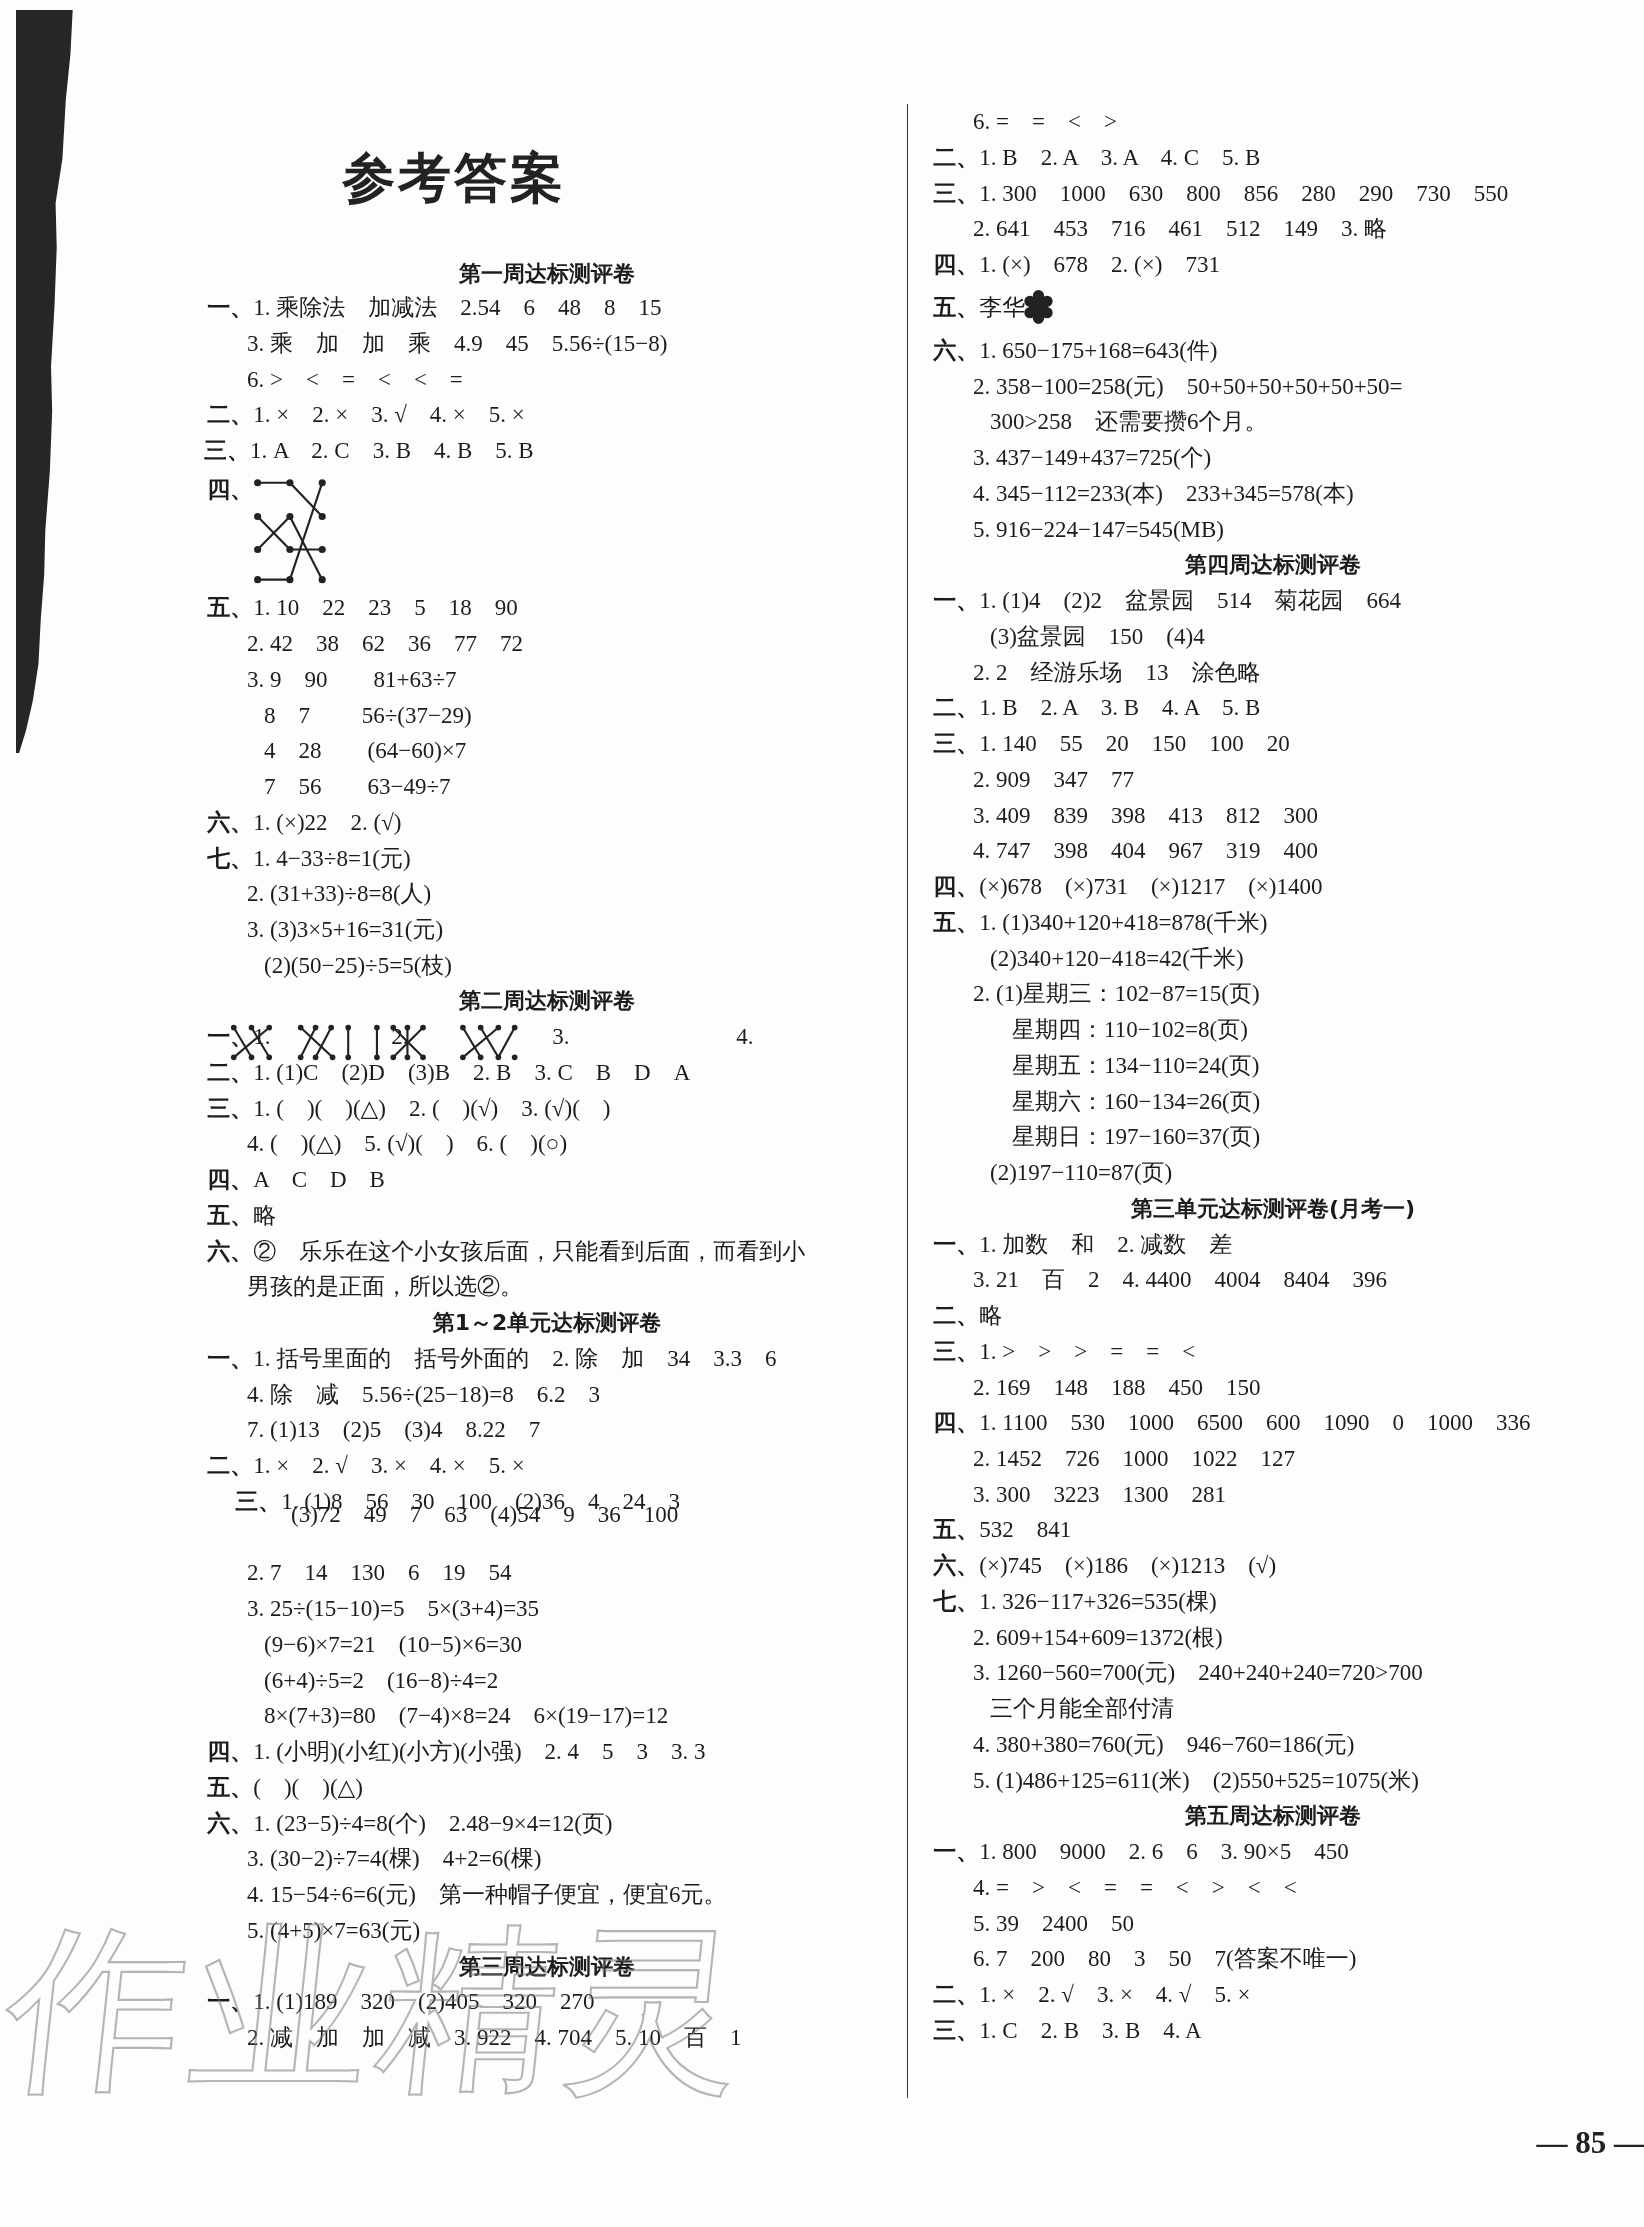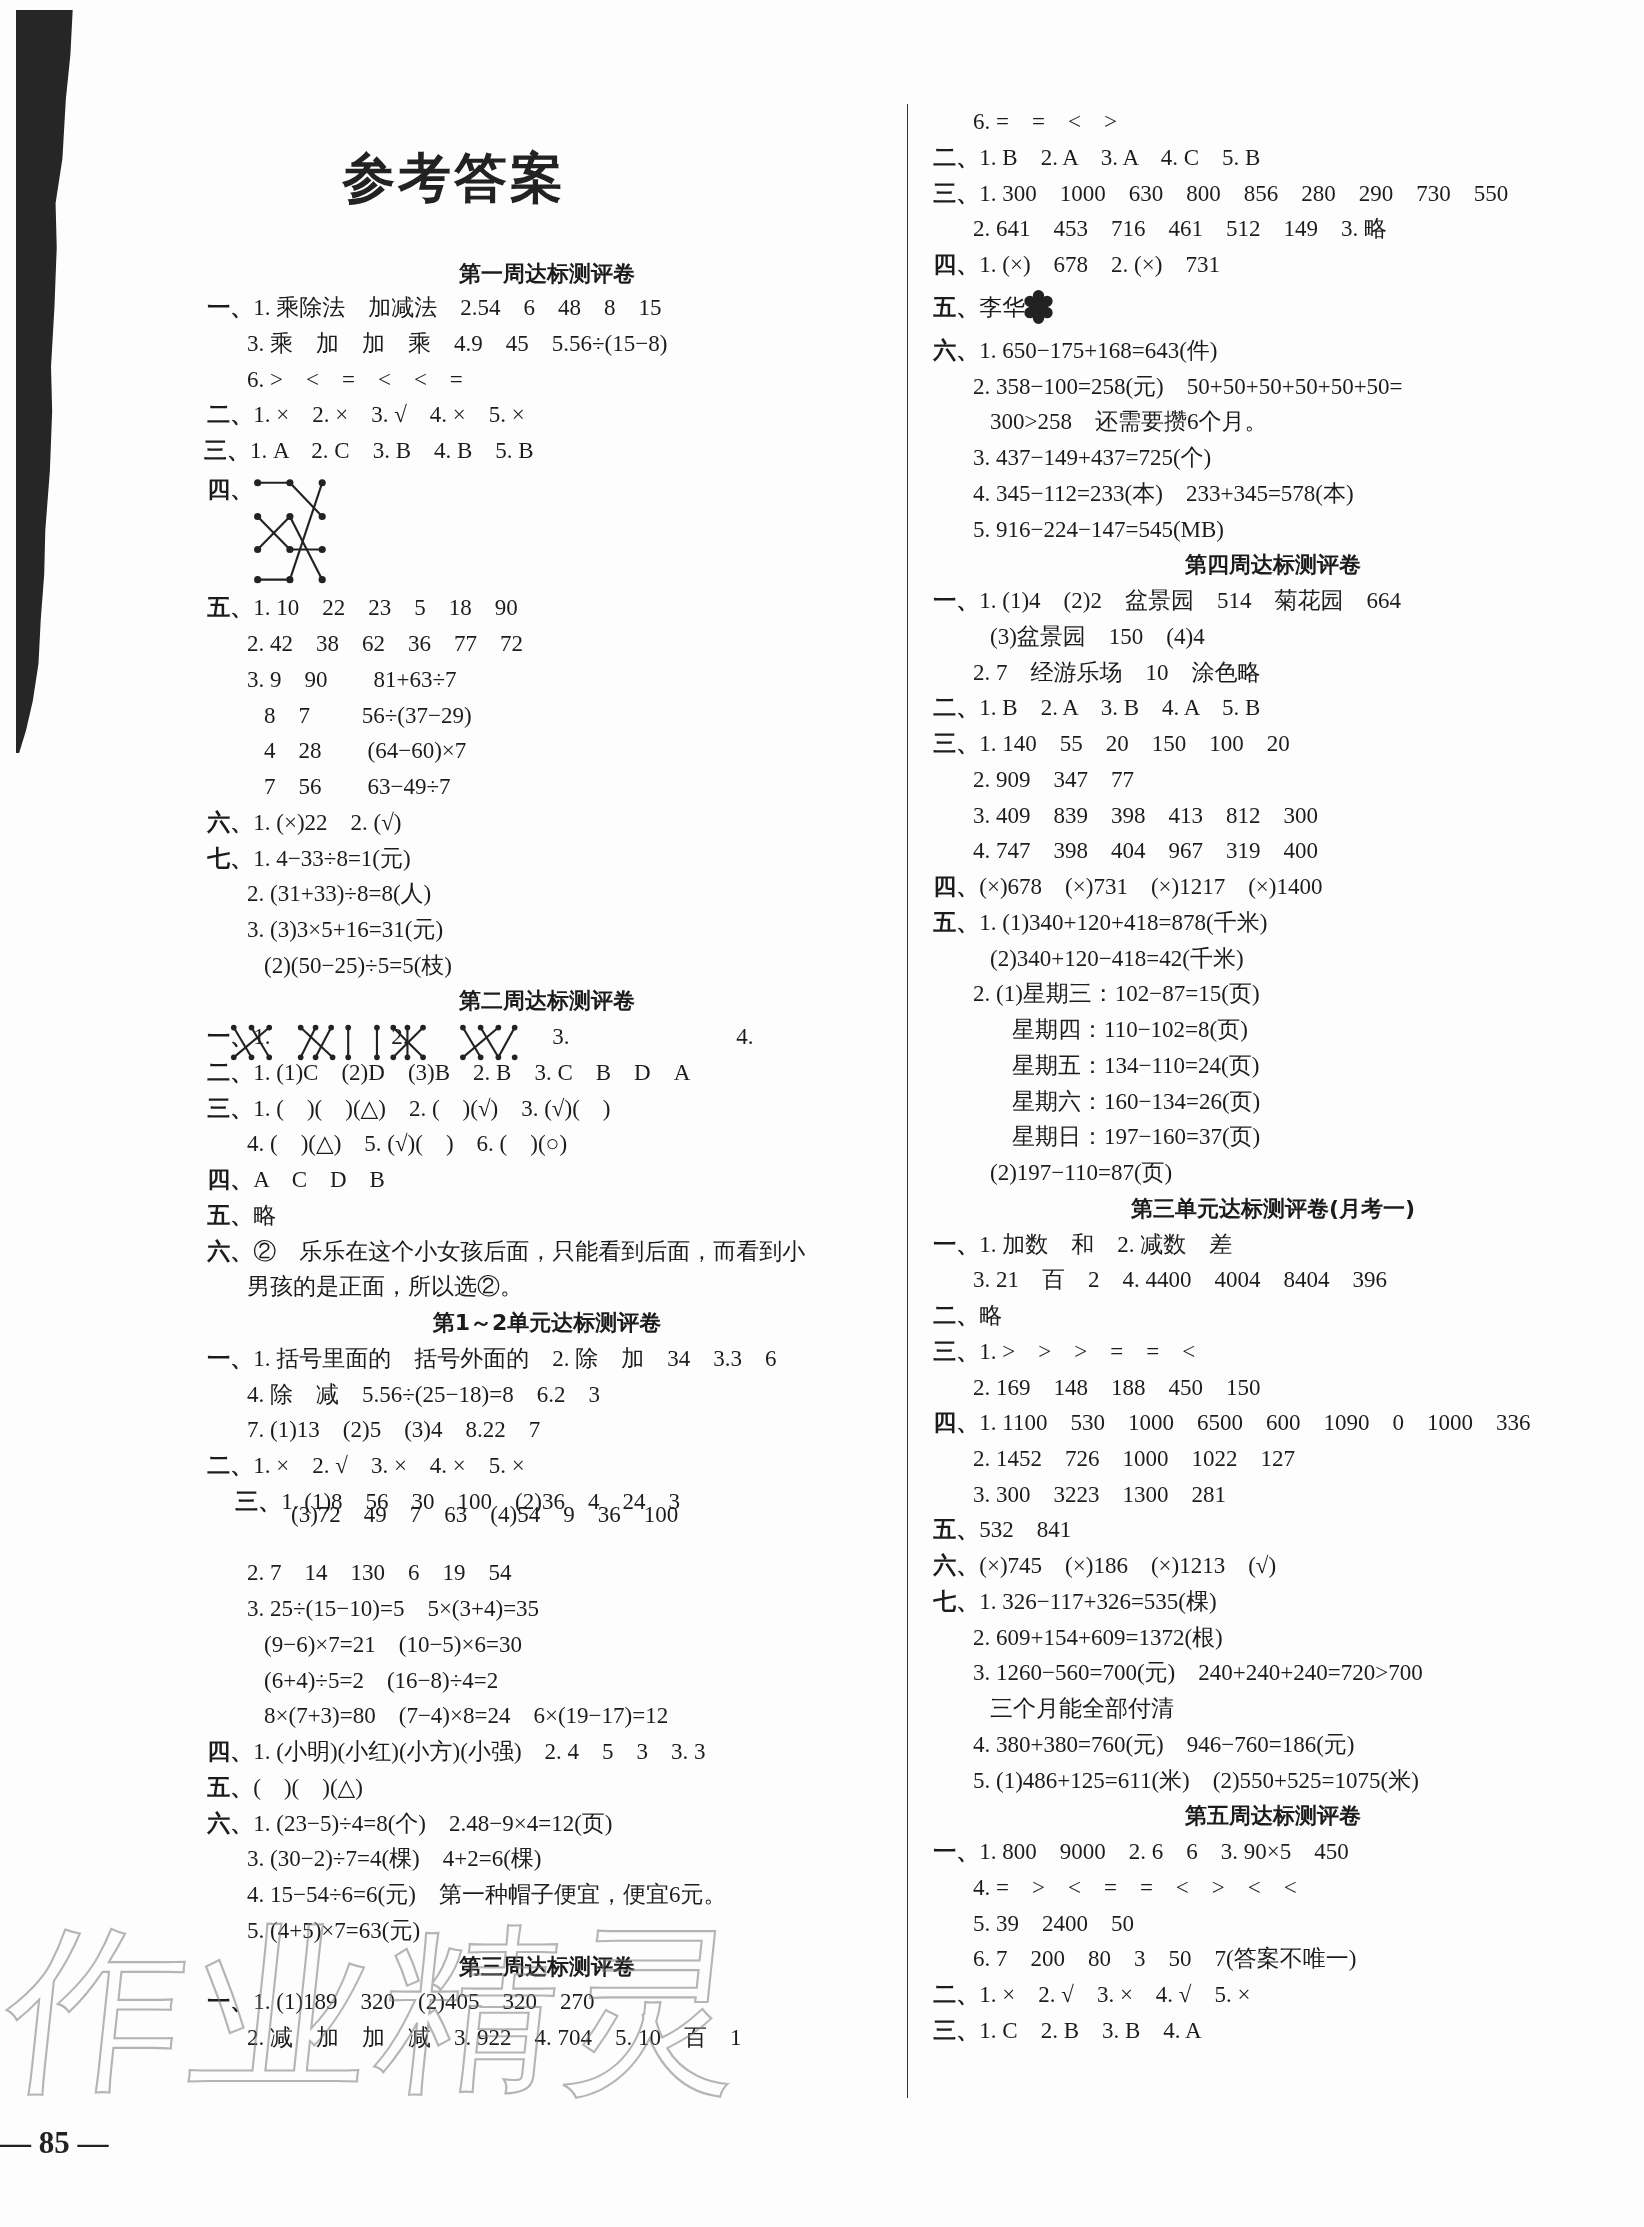--- a/index.html
+++ b/index.html
@@ -29,21 +29,21 @@
   .line {
     position: absolute; white-space: pre; font-size: 23px; line-height: 29px;
   }
   .sec-title {
     position: absolute; left: 0; width: 708px; text-align: center;
     font-family: "DejaVu Sans", sans-serif; font-weight: bold; font-size: 22px; line-height: 29px;
     white-space: pre;
   }
   .q { font-family: "DejaVu Sans", sans-serif; font-weight: bold; }
   .footer {
-    position: absolute; left: 0; width: 1645px; top: 2125px; text-align: left;
+    position: absolute; left: 0; width: 1645px; top: 2125px; text-align: right;
     font-family: "Liberation Serif", serif; font-weight: bold; font-size: 31px; color: #222;
   }
   .watermark {
     position: absolute; left: 7.1px; top: 1916px; white-space: pre;
     font-family: "DejaVu Sans", sans-serif; font-size: 179px; line-height: 186px;
     color: transparent; -webkit-text-stroke: 2.1px rgba(120,120,120,0.55);
     letter-spacing: 7.1px; transform: skewX(-6deg);
   }
   svg.fig { position: absolute; overflow: visible; }
   svg.fig line { stroke: #222; stroke-width: 3; }
@@ -117,21 +117,21 @@
     <div class="line" style="top: 293px; left: 14.3px;"><span class="q">五、</span><span>李华</span></div>
     <div class="line" style="top: 336px; left: 14.3px;"><span class="q">六、</span><span>1. 650−175+168=643(件)</span></div>
     <div class="line" style="top: 372px; left: 54px;"><span>2. 358−100=258(元)　50+50+50+50+50+50=</span></div>
     <div class="line" style="top: 407px; left: 71px;"><span>300&gt;258　还需要攒6个月。</span></div>
     <div class="line" style="top: 443px; left: 54px;"><span>3. 437−149+437=725(个)</span></div>
     <div class="line" style="top: 479px; left: 54px;"><span>4. 345−112=233(本)　233+345=578(本)</span></div>
     <div class="line" style="top: 515px; left: 54px;"><span>5. 916−224−147=545(MB)</span></div>
     <div class="sec-title" style="top: 550px;">第四周达标测评卷</div>
     <div class="line" style="top: 586px; left: 14.3px;"><span class="q">一、</span><span>1. (1)4　(2)2　盆景园　514　菊花园　664</span></div>
     <div class="line" style="top: 622px; left: 71px;"><span>(3)盆景园　150　(4)4</span></div>
-    <div class="line" style="top: 658px; left: 54px;"><span>2. 7　经游乐场　10　涂色略</span></div>
+    <div class="line" style="top: 658px; left: 54px;"><span>2. 2　经游乐场　13　涂色略</span></div>
     <div class="line" style="top: 693px; left: 14.3px;"><span class="q">二、</span><span>1. B　2. A　3. B　4. A　5. B</span></div>
     <div class="line" style="top: 729px; left: 14.3px;"><span class="q">三、</span><span>1. 140　55　20　150　100　20</span></div>
     <div class="line" style="top: 765px; left: 54px;"><span>2. 909　347　77</span></div>
     <div class="line" style="top: 801px; left: 54px;"><span>3. 409　839　398　413　812　300</span></div>
     <div class="line" style="top: 836px; left: 54px;"><span>4. 747　398　404　967　319　400</span></div>
     <div class="line" style="top: 872px; left: 14.3px;"><span class="q">四、</span><span>(×)678　(×)731　(×)1217　(×)1400</span></div>
     <div class="line" style="top: 908px; left: 14.3px;"><span class="q">五、</span><span>1. (1)340+120+418=878(千米)</span></div>
     <div class="line" style="top: 944px; left: 71px;"><span>(2)340+120−418=42(千米)</span></div>
     <div class="line" style="top: 979px; left: 54px;"><span>2. (1)星期三：102−87=15(页)</span></div>
     <div class="line" style="top: 1015px; left: 93px;"><span>星期四：110−102=8(页)</span></div>

